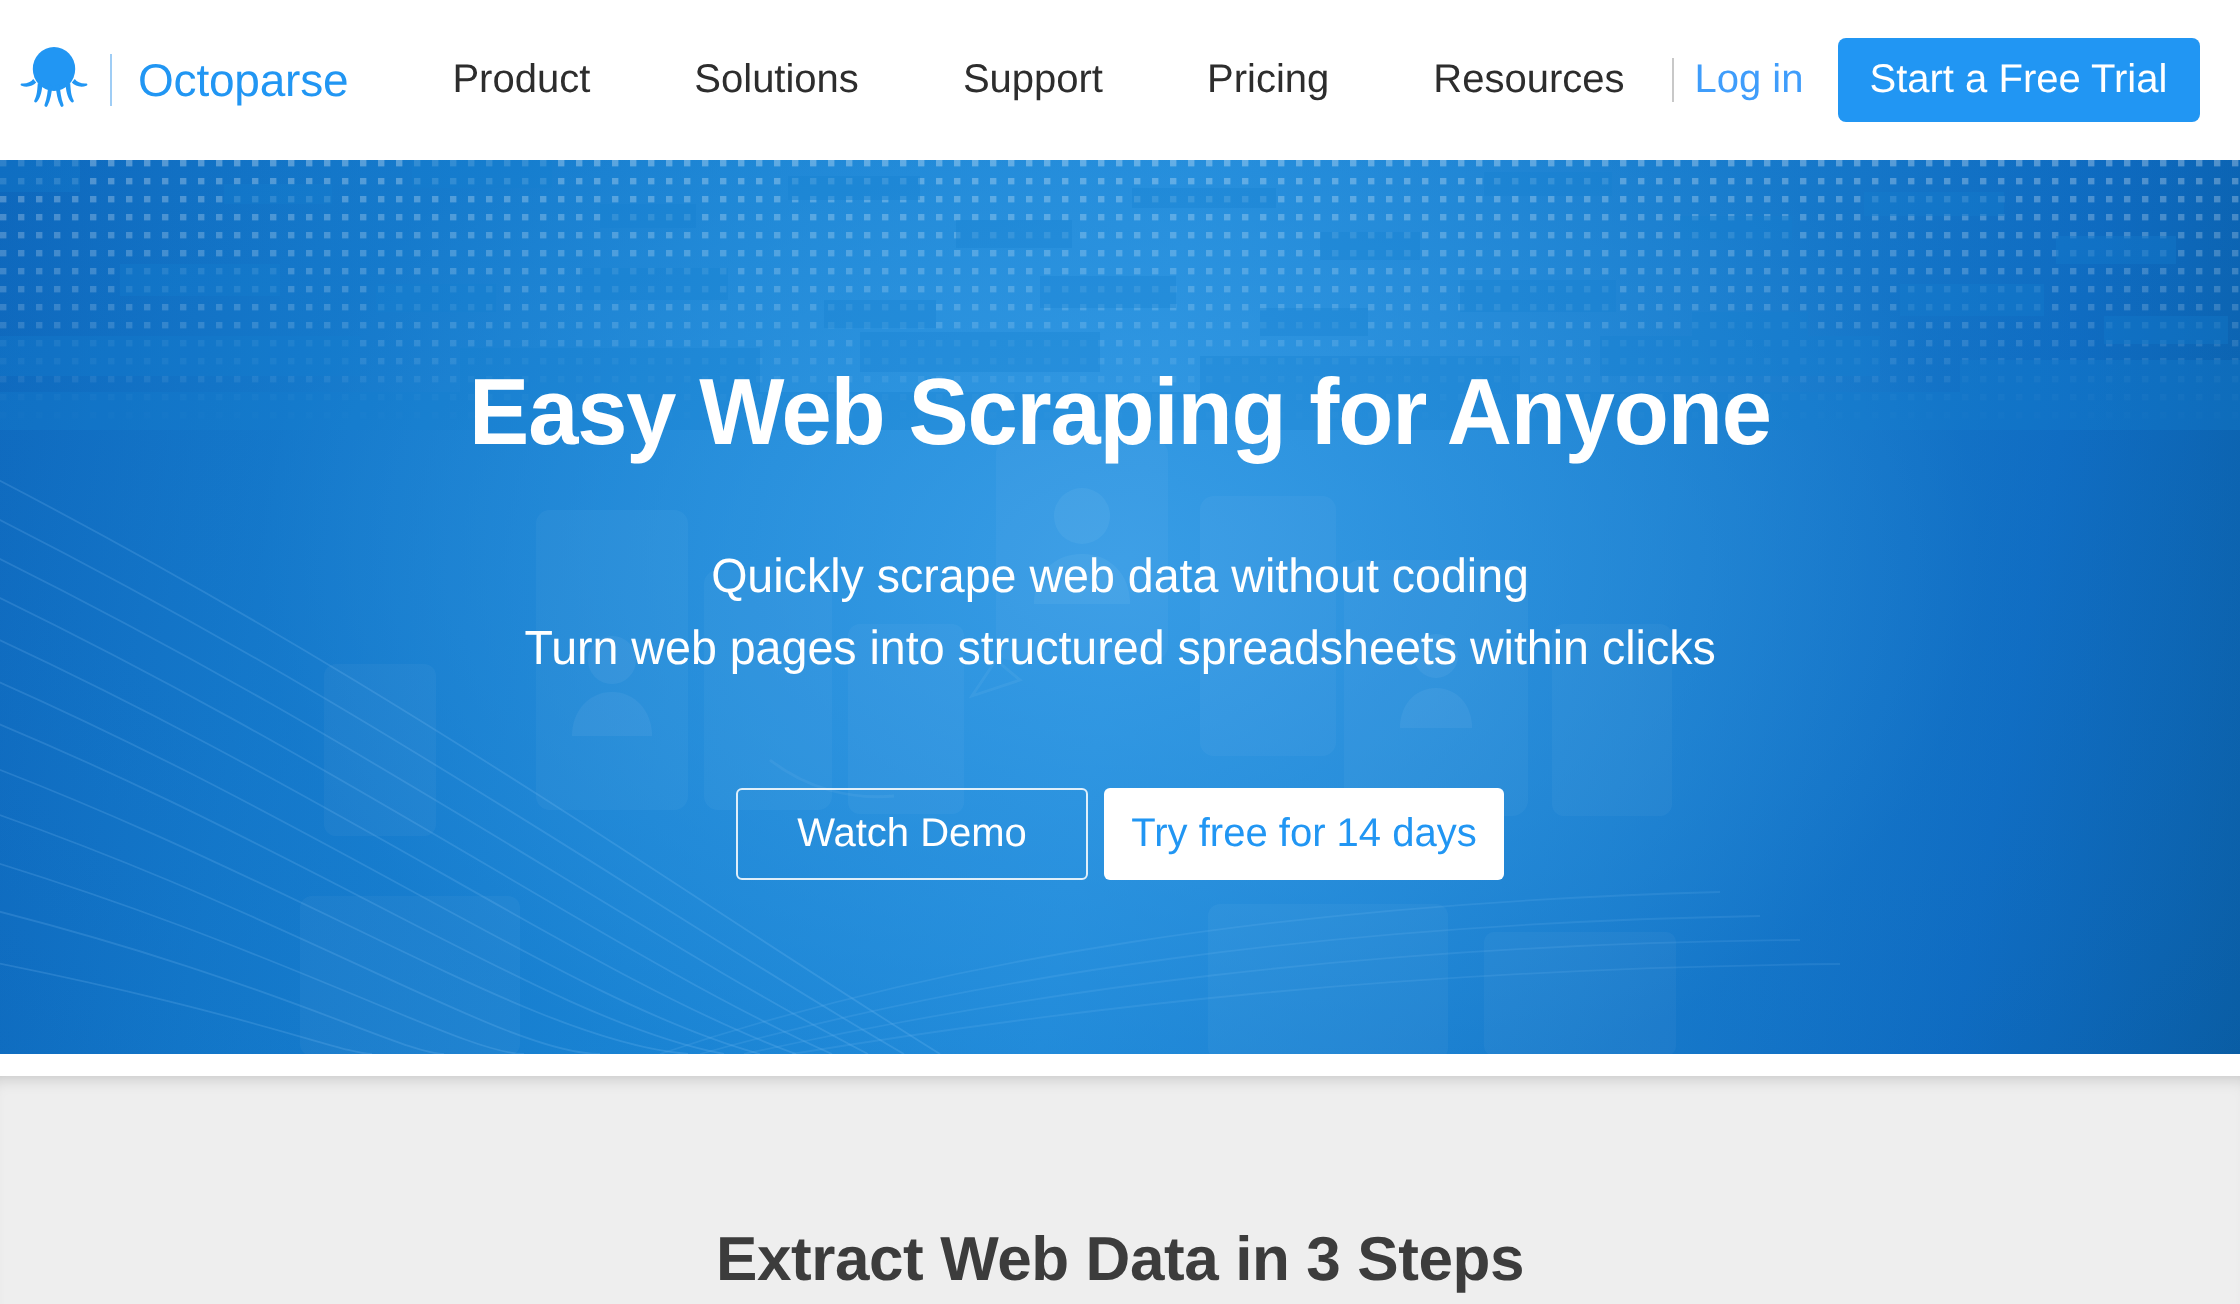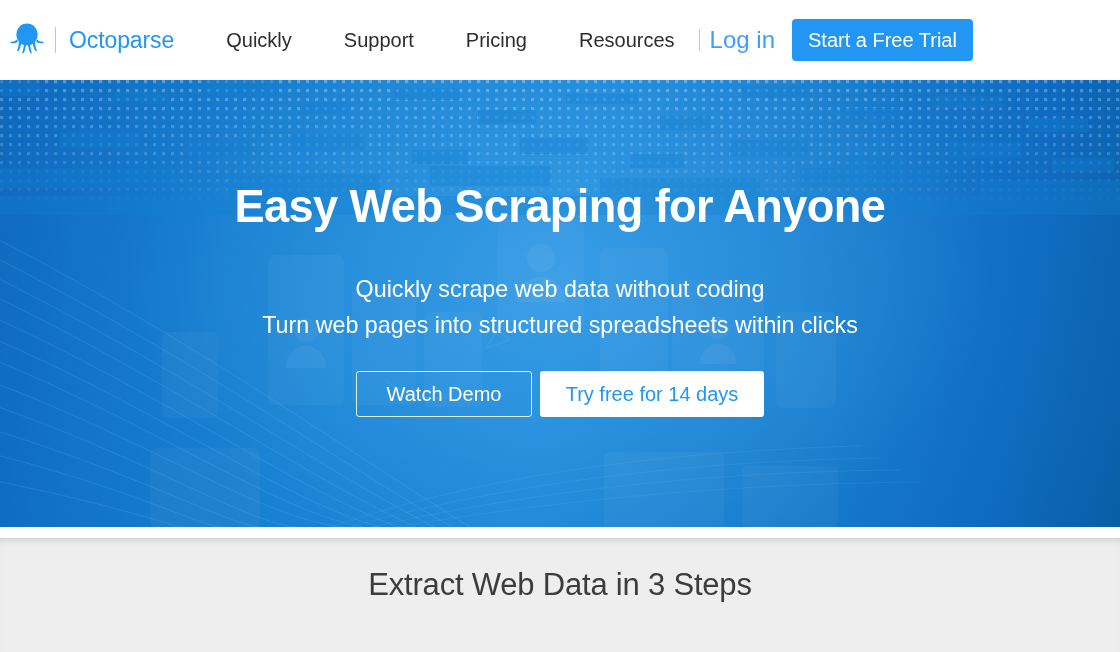--- a/index.html
+++ b/index.html
@@ -63,21 +63,21 @@
     display:flex; align-items:center;
     height:100%;
     margin-left:-2px;
   }
   .nav-sep{
     width:1px; height:22px;
     background:#c8c8c8;
     flex:none;
   }
   .login-link{
-    font-size:24px;
+    font-size:20px;
     color:#3f9dfb;
     padding:0 11px 0 10px;
     white-space:nowrap;
     cursor:pointer;
     line-height:80px;
   }
   .trial-btn{
     background:#2196f3;
     color:#ffffff;
     font-size:20px;
@@ -146,59 +146,59 @@
     font-size:24px;
     color:#ffffff;
     text-align:center;
     line-height:36px;
     transform:scaleX(0.97);
     white-space:nowrap;
   }
   .hero-sub .l2{ display:block; }
 
   .hero-btns{
-    margin-top:28px;
+    margin-top:51px;
     display:flex; align-items:center;
     gap:8px;
   }
   .btn-demo{
     width:176px; height:46px;
     border:1px solid rgba(255,255,255,0.85);
     background:transparent;
     color:#ffffff;
     font-size:20px;
     border-radius:3px;
     cursor:pointer;
     font-family:"Liberation Sans", sans-serif;
   }
   .btn-trial14{
-    width:224px; height:46px;
+    width:200px; height:46px;
     border:none;
     background:#ffffff;
     color:#2196f3;
     font-size:20px;
     border-radius:3px;
     cursor:pointer;
     font-family:"Liberation Sans", sans-serif;
   }
 
   
   .steps{
     position:absolute; left:0; top:538px;
     width:1120px; height:114px;
     background:#eeeeee;
     box-shadow: inset 0 7px 9px -7px rgba(0,0,0,0.22);
     overflow:hidden;
   }
   .steps-title{
-    margin-top:29px;
+    margin-top:74px;
     text-align:center;
     font-size:31px;
     color:#3c3c3c;
-    font-weight:400;
+    font-weight:700;
     letter-spacing:-0.2px;
   }
 </style>
 </head>
 <body>
 
 <div class="navbar">
 
   <div class="brand">
     <span class="brand-icon">
@@ -212,21 +212,22 @@
           <path d="M14.3 22.3c-.5 3.4-.8 6.8-2 10-.4 1 .9 1.6 1.4.7 1.6-3 2.2-6.7 2.4-10.3z"></path>
           <path d="M19.7 22.3c.5 3.4.8 6.8 2 10 .4 1-.9 1.6-1.4.7-1.6-3-2.2-6.7-2.4-10.3z"></path>
         </g>
       </svg>
     </span>
     <span class="brand-divider"></span>
     <span class="brand-name">Octoparse</span>
   </div>
 
   <nav class="nav-links">
-    <span class="nav-link">Quickly</span>
+    <span class="nav-link">Product</span>
+    <span class="nav-link">Solutions</span>
     <span class="nav-link">Support</span>
     <span class="nav-link">Pricing</span>
     <span class="nav-link">Resources</span>
   </nav>
 
   <div class="nav-right">
     <span class="nav-sep"></span>
     <span class="login-link">Log in</span>
     <button class="trial-btn">Start a Free Trial</button>
   </div>

